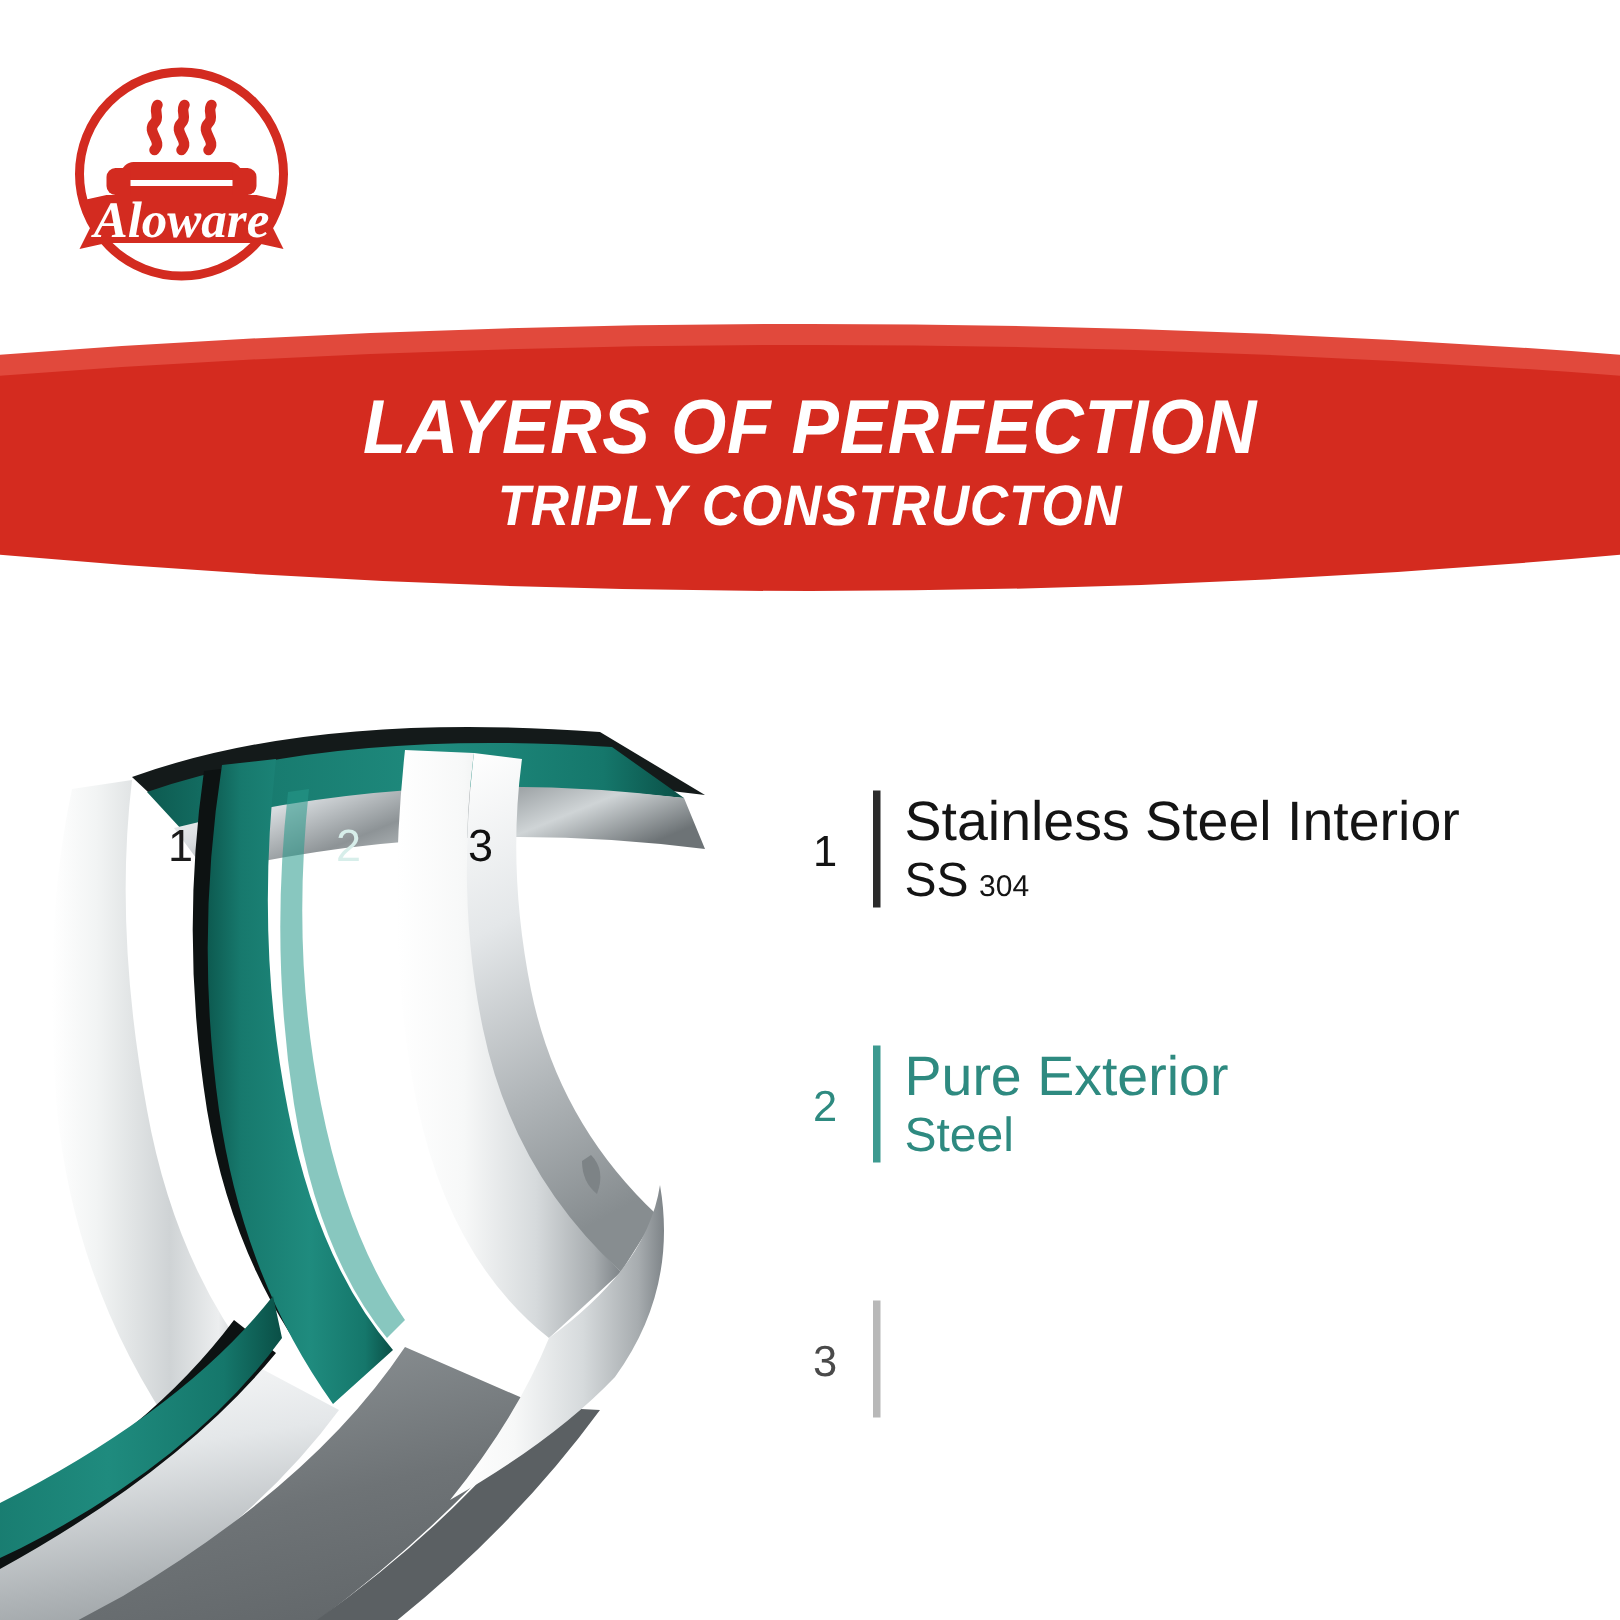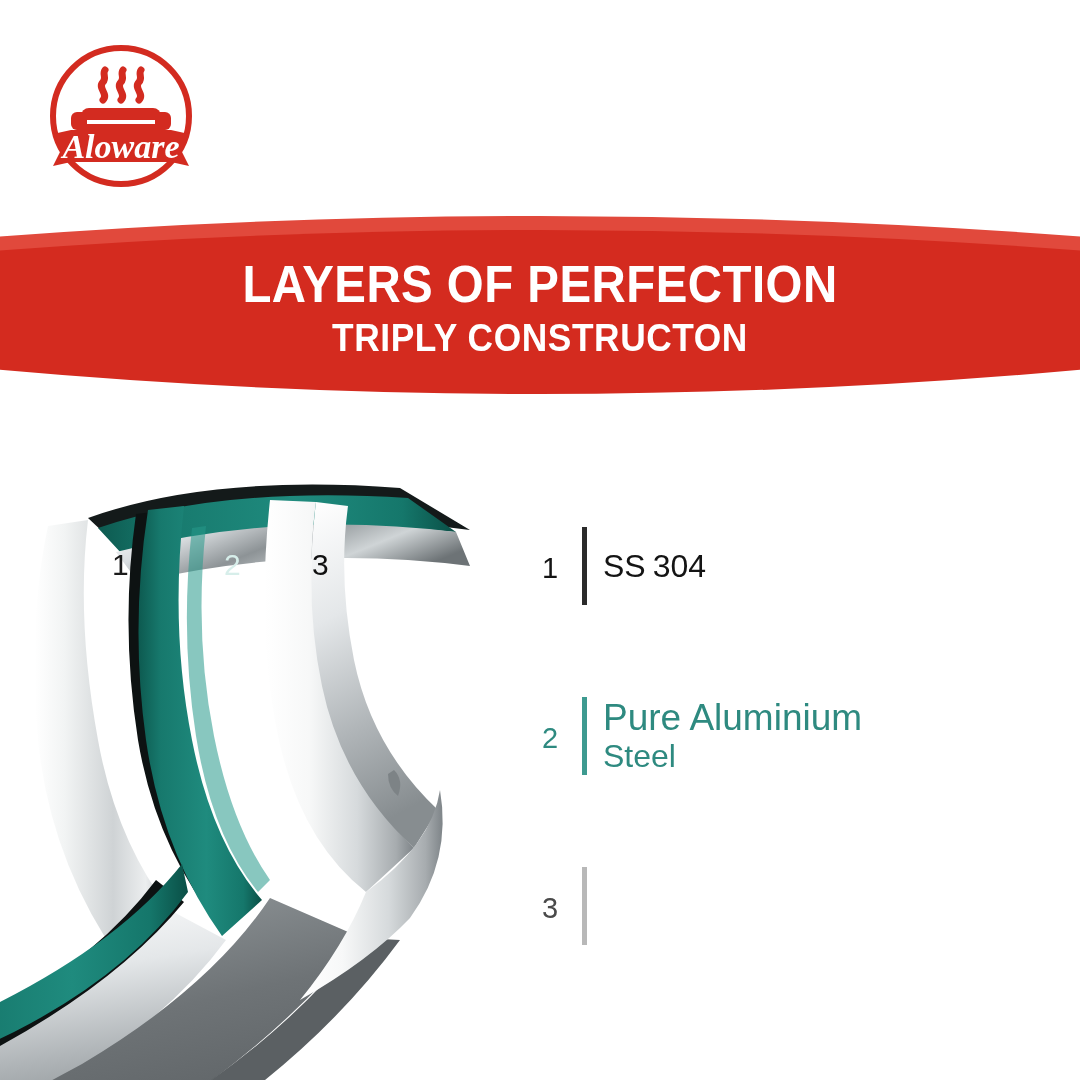--- a/index.html
+++ b/index.html
@@ -32,20 +32,21 @@
     width: 1120px;
     height: 212px;
   }
   #banner-text-block {
     position: absolute;
     left: 0;
     top: 258px;
     width: 1080px;
     text-align: center;
     pointer-events: none;
+    font-style: italic;
   }
   #banner-title {
     font-size: 51px;
     font-weight: bold;
     color: #ffffff;
     letter-spacing: 0.5px;
     line-height: 1.05;
     margin: 0;
     transform: scaleX(0.93);
   }
@@ -113,21 +114,21 @@
     line-height: 1.08;
     white-space: nowrap;
   }
   .legend-sub {
     font-size: 32px;
     line-height: 1.12;
     margin-top: 1px;
     white-space: nowrap;
   }
   .legend-sub .grade {
-    font-size: 32px;
+    font-size: 20px;
     margin-left: 7px;
   }
 
   .item-1 .legend-index,
   .item-1 .legend-title,
   .item-1 .legend-sub { color: #141414; }
   .item-1 .legend-rule { background: #2b2b2b; }
 
   .item-2 .legend-index,
   .item-2 .legend-title,
@@ -258,31 +259,32 @@
 <div class="layer-number" id="cutaway-label-1">1</div>
 <div class="layer-number" id="cutaway-label-2">2</div>
 <div class="layer-number" id="cutaway-label-3">3</div>
 
 <div id="legend">
 
   <div class="legend-item item-1">
     <div class="legend-index">1</div>
     <div class="legend-rule"></div>
     <div class="legend-text">
+      <div class="legend-title">Stainless Steel Interior</div>
       <div class="legend-sub">
         <span>SS</span><span class="grade">304</span>
       </div>
     </div>
   </div>
 
   <div class="legend-item item-2">
     <div class="legend-index">2</div>
     <div class="legend-rule"></div>
     <div class="legend-text">
-      <div class="legend-title">Pure Aluminium</div>
+      <div class="legend-title">Pure Exterior</div>
       <div class="legend-sub">
         <span>Steel</span><span class="grade"></span>
       </div>
     </div>
   </div>
 
   <div class="legend-item item-3">
     <div class="legend-index">3</div>
     <div class="legend-rule"></div>
   </div>

